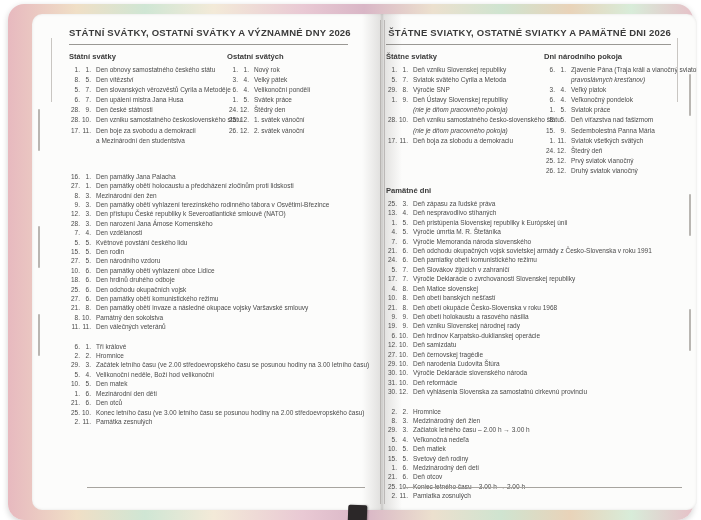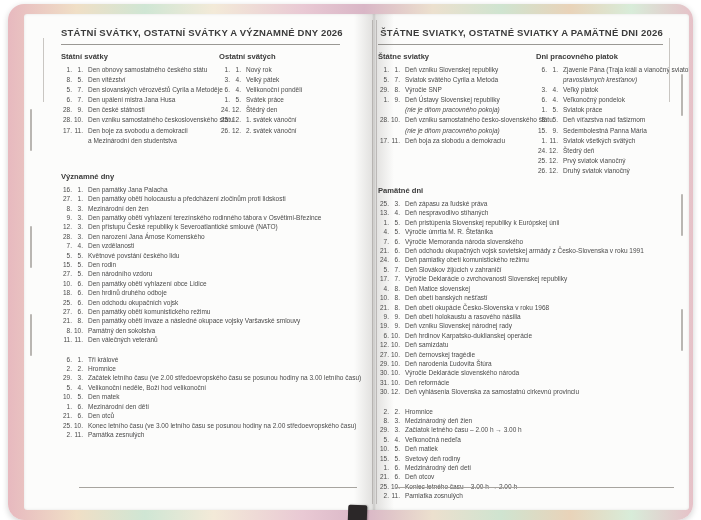--- a/index.html
+++ b/index.html
@@ -13,22 +13,22 @@
   .book{
     position:absolute;left:8px;top:4px;width:685px;height:516px;
     border-radius:16px;
     background:linear-gradient(90deg,
       #e7b9bf 0%, #f0dfc6 10%, #cfe6d4 20%, #f3ead8 30%, #e9c9d4 43%,
       #d9b6c6 52%, #ece0ce 62%, #cfe4d0 72%, #e9d3b9 82%, #d8ecd9 91%, #e6c1c8 100%);
     box-shadow:0 2px 6px rgba(0,0,0,0.18);
   }
   
   .pages{
-    position:absolute;left:16px;top:10px;width:665px;height:496px;
-    background:#fcfcfb;border-radius:3px;overflow:hidden;
+    position:absolute;left:24px;top:10px;width:665px;height:496px;
+    background:#fcfcfb;border-radius:10px;overflow:hidden;
     box-shadow:inset 0 0 3px rgba(0,0,0,0.10);
   }
   .gutter{
     position:absolute;left:330px;top:0;width:40px;height:100%;
     background:linear-gradient(90deg, rgba(0,0,0,0) 0%, rgba(90,85,80,0.16) 45%,
       rgba(60,55,50,0.26) 50%, rgba(90,85,80,0.16) 55%, rgba(0,0,0,0) 100%);
     pointer-events:none;
   }
   .gutter-line{position:absolute;top:6px;bottom:6px;width:1px;background:rgba(70,65,60,0.25);}
   .gl1{left:348px}.gl2{left:352px}
@@ -177,21 +177,20 @@
 
               <div class="row">
                 <span class="d">26.</span>
                 <span class="m">12.</span>
                 <span class="t">2. svátek vánoční</span>
               </div>
             </div>
         </div>
       </div>
       <div class="bsec" style="margin-top:26px;">
-        <div class="shead">Významné dny</div>
         <div class="list lh-b">
 
             <div class="row">
               <span class="d">16.</span>
               <span class="m">1.</span>
               <span class="t">Den památky Jana Palacha</span>
             </div>
 
             <div class="row">
               <span class="d">27.</span>
@@ -401,21 +400,21 @@
 
               <div class="row">
                 <span class="d">17.</span>
                 <span class="m">11.</span>
                 <span class="t">Deň boja za slobodu a demokraciu</span>
               </div>
 
             </div>
         </div>
         <div class="col2">
-          <div class="shead">Dni pracovného piatok</div>
+          <div class="shead">Dni národního pokoja</div>
           <div class="list">
 
               <div class="row">
                 <span class="d">6.</span>
                 <span class="m">1.</span>
                 <span class="t">Zjavenie Pána (Traja králi a vianočný sviatok</span>
               </div>
               <div class="row note">
                 <span class="d"></span>
                 <span class="m"></span>

